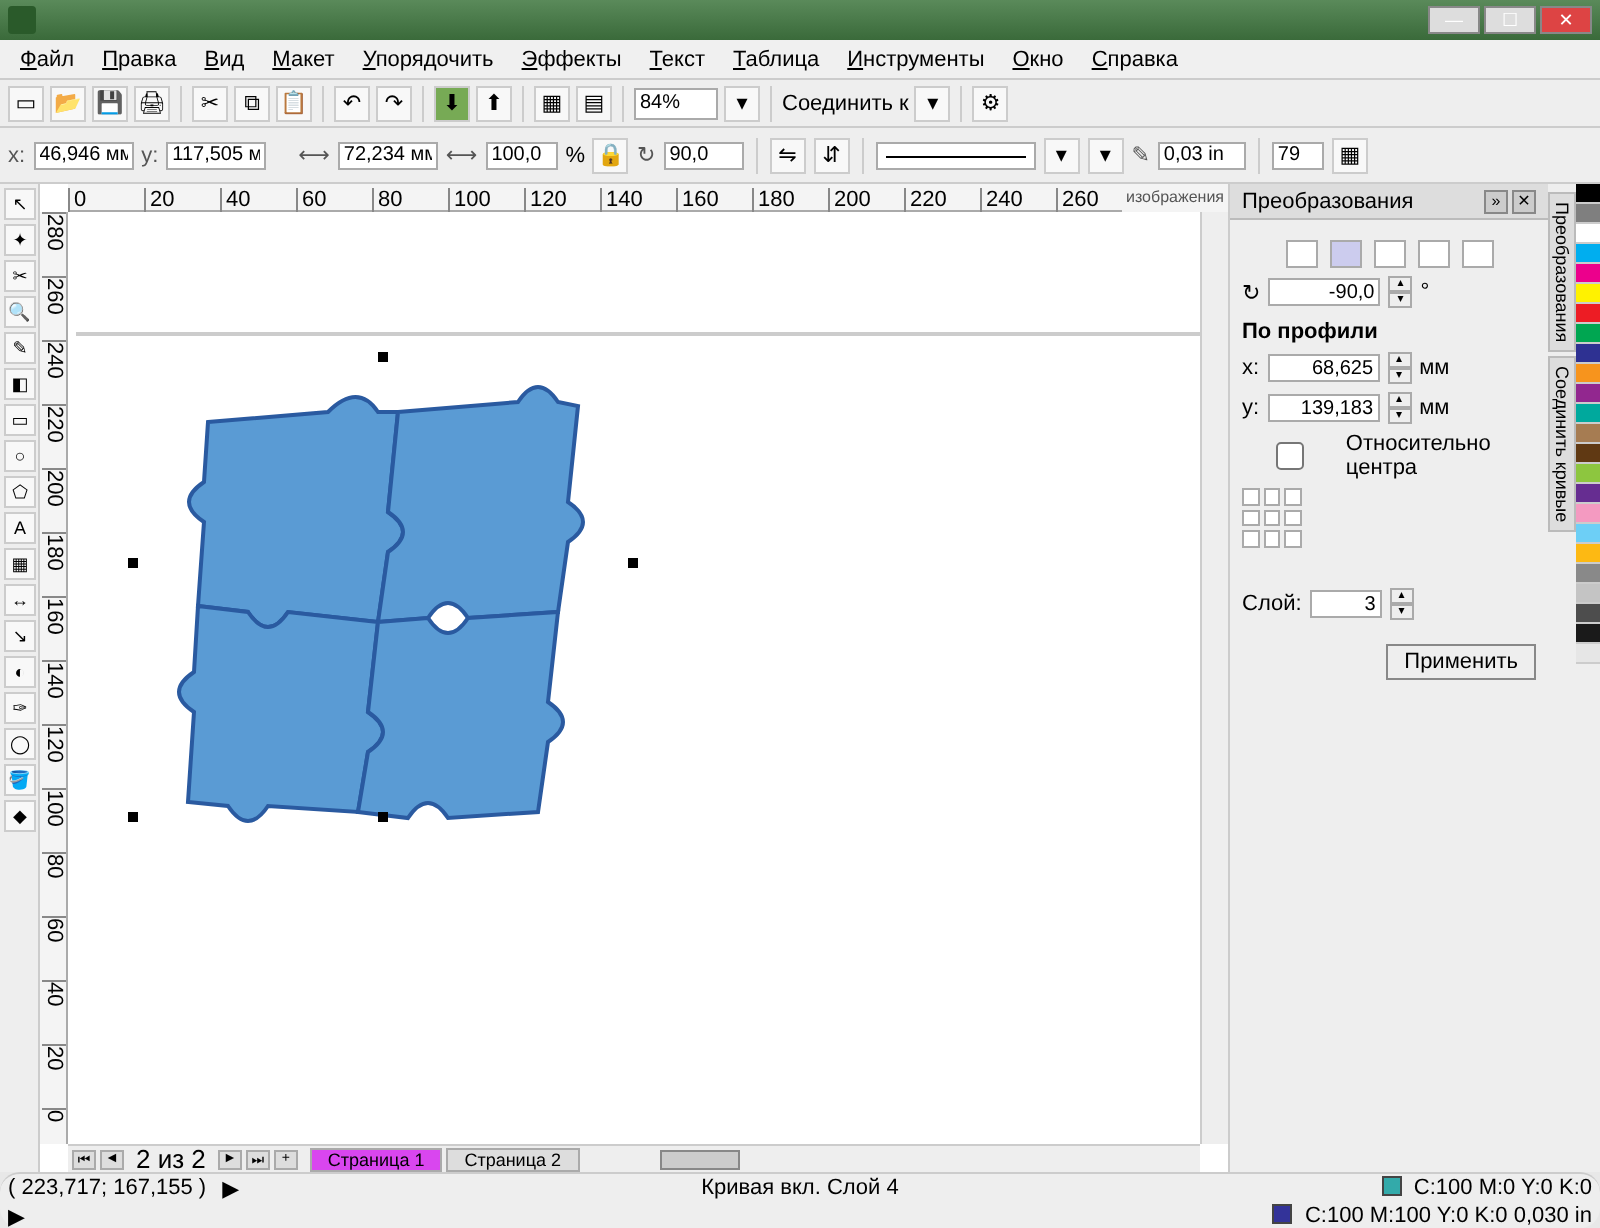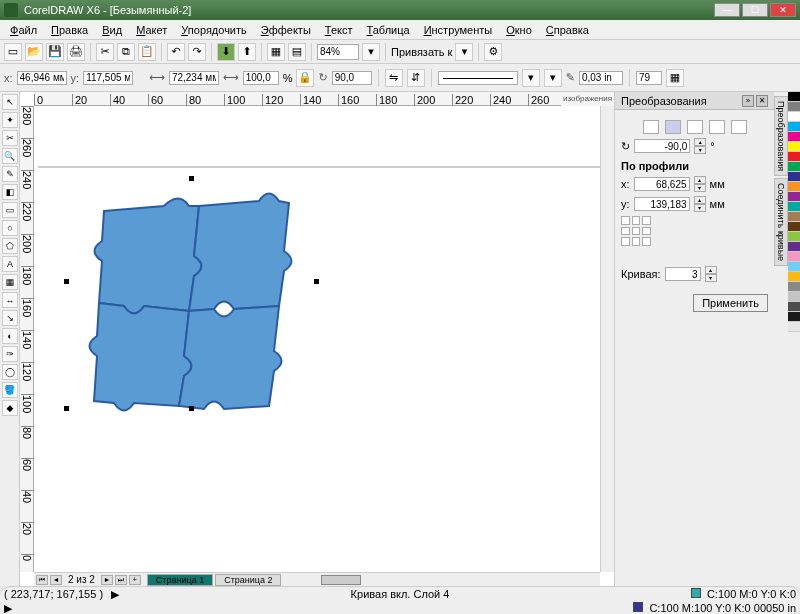--- a/index.html
+++ b/index.html
@@ -35,22 +35,22 @@
 .ruler-h span { position: absolute; top: 2px; border-left: 1px solid #888; padding-left: 2px; }
 .ruler-v { position: absolute; top: 14px; left: 0; bottom: 14px; width: 14px; background: #f4f4f4; border-right: 1px solid #aaa; font-size: 8px; }
 .ruler-v span { position: absolute; left: 1px; border-top: 1px solid #888; writing-mode: vertical-rl; }
 .ruler-unit { position: absolute; top: 0; right: 0; height: 14px; font-size: 8px; padding: 2px; color: #555; background: #f4f4f4; }
 .canvas { position: absolute; top: 14px; left: 14px; right: 14px; bottom: 14px; background: #fff; }
 .page-shadow { position: absolute; top: 60px; left: 4px; width: 580px; height: 2px; background: #ccc; }
 .scroll-v { position: absolute; top: 14px; right: 0; bottom: 14px; width: 14px; background: #eee; border-left: 1px solid #ccc; }
 .scroll-h { position: absolute; bottom: 0; left: 14px; right: 14px; height: 14px; background: #eee; border-top: 1px solid #ccc; display: flex; align-items: center; }
 .scroll-h .nav { display: flex; gap: 2px; padding: 0 2px; }
 .scroll-h .nav div { width: 12px; height: 10px; background: #ddd; border: 1px solid #aaa; font-size: 7px; text-align: center; }
-.scroll-h .pagenum { padding: 0 4px; font-size: 10px; }
-.scroll-h .tab { padding: 0 8px; height: 12px; background: #0f766e; border: 1px solid #aaa; font-size: 9px; }
+.scroll-h .pagenum { padding: 0 4px; font-size: 13px; }
+.scroll-h .tab { padding: 0 8px; height: 12px; background: #d946ef; border: 1px solid #aaa; font-size: 9px; }
 .scroll-h .tab.active { background: #ddd; }
 .scroll-h .thumb { margin-left: 40px; width: 40px; height: 10px; background: #ccc; border: 1px solid #888; }
 
 .puzzle { position: absolute; top: 75px; left: 50px; }
 .handle { position: absolute; width: 5px; height: 5px; background: #000; }
 
 .docker { width: 160px; background: #eee; border-left: 1px solid #ccc; display: flex; flex-direction: column; }
 .docker-title { height: 18px; background: #ddd; display: flex; align-items: center; padding: 0 6px; border-bottom: 1px solid #bbb; }
 .docker-title .close { margin-left: auto; display: flex; gap: 2px; }
 .docker-title .close div { width: 12px; height: 12px; background: #ccc; border: 1px solid #888; font-size: 8px; text-align: center; }
@@ -74,21 +74,20 @@
 .status-row { height: 14px; display: flex; align-items: center; padding: 0 4px; gap: 8px; }
 .status-row .center { position: absolute; left: 50%; transform: translateX(-50%); }
 .status-row .right { margin-left: auto; display: flex; gap: 6px; }
 .fill-ind { width: 10px; height: 10px; border: 1px solid #444; }
 </style>
 </head>
 <body>
 
 <div class="titlebar">
   <div class="logo"></div>
-  <span>CorelDRAW X6 - [Безымянный-2]</span>
   <div class="win-btns">
     <div class="win-btn">—</div>
     <div class="win-btn">☐</div>
     <div class="win-btn close">✕</div>
   </div>
 </div>
 
 <div class="menubar" id="menubar">
     <div class="menu-item"><u>Ф</u>айл</div>
     <div class="menu-item"><u>П</u>равка</div>
@@ -118,21 +117,21 @@
   <div class="tb-sep"></div>
   <div class="tb-btn" style="background:#7a5">⬇</div>
   <div class="tb-btn">⬆</div>
   <div class="tb-sep"></div>
   <div class="tb-btn">▦</div>
   <div class="tb-btn">▤</div>
   <div class="tb-sep"></div>
   <input class="tb-input" style="width: 42px;" value="84%">
   <div class="tb-btn">▾</div>
   <div class="tb-sep"></div>
-  <span>Привязать к</span>
+  <span>Соединить к</span>
   <div class="tb-btn">▾</div>
   <div class="tb-sep"></div>
   <div class="tb-btn">⚙</div>
 </div>
 
 <div class="propbar">
   <span class="lbl">x:</span>
   <input value="46,946 мм" style="">
   <span class="lbl">y:</span>
   <input value="117,505 мм" style="">
@@ -293,33 +292,37 @@
       </div>
       <div class="docker-row">
         <span>y:</span>
         <input value="139,183" style="">
         <div class="spinner">
             <div>▴</div>
             <div>▾</div>
           </div>
         <span>мм</span>
       </div>
+      <div class="docker-row">
+        <input type="checkbox" style="">
+        <span>Относительно центра</span>
+      </div>
       <div class="anchor-grid">
         <div></div>
           <div></div>
           <div></div>
           <div></div>
           <div></div>
           <div></div>
           <div></div>
           <div></div>
           <div></div>
       </div>
       <div class="docker-row" style="margin-top:20px">
-        <span>Кривая:</span>
+        <span>Слой:</span>
         <input style="width: 36px;" value="3">
         <div class="spinner">
             <div>▴</div>
             <div>▾</div>
           </div>
       </div>
       <button class="apply-btn">Применить</button>
     </div>
   </div>
 
@@ -363,16 +366,16 @@
     <span class="center">Кривая вкл. Слой 4</span>
     <div class="right">
       <div class="fill-ind" style="background:#3aa"></div>
       <span>C:100 M:0 Y:0 K:0</span>
     </div>
   </div>
   <div class="status-row">
     <span>▶</span>
     <div class="right">
       <div class="fill-ind" style="background:#339"></div>
-      <span>C:100 M:100 Y:0 K:0  00050 in</span>
+      <span>C:100 M:100 Y:0 K:0  0,030 in</span>
     </div>
   </div>
 </div>
 
 </body></html>

